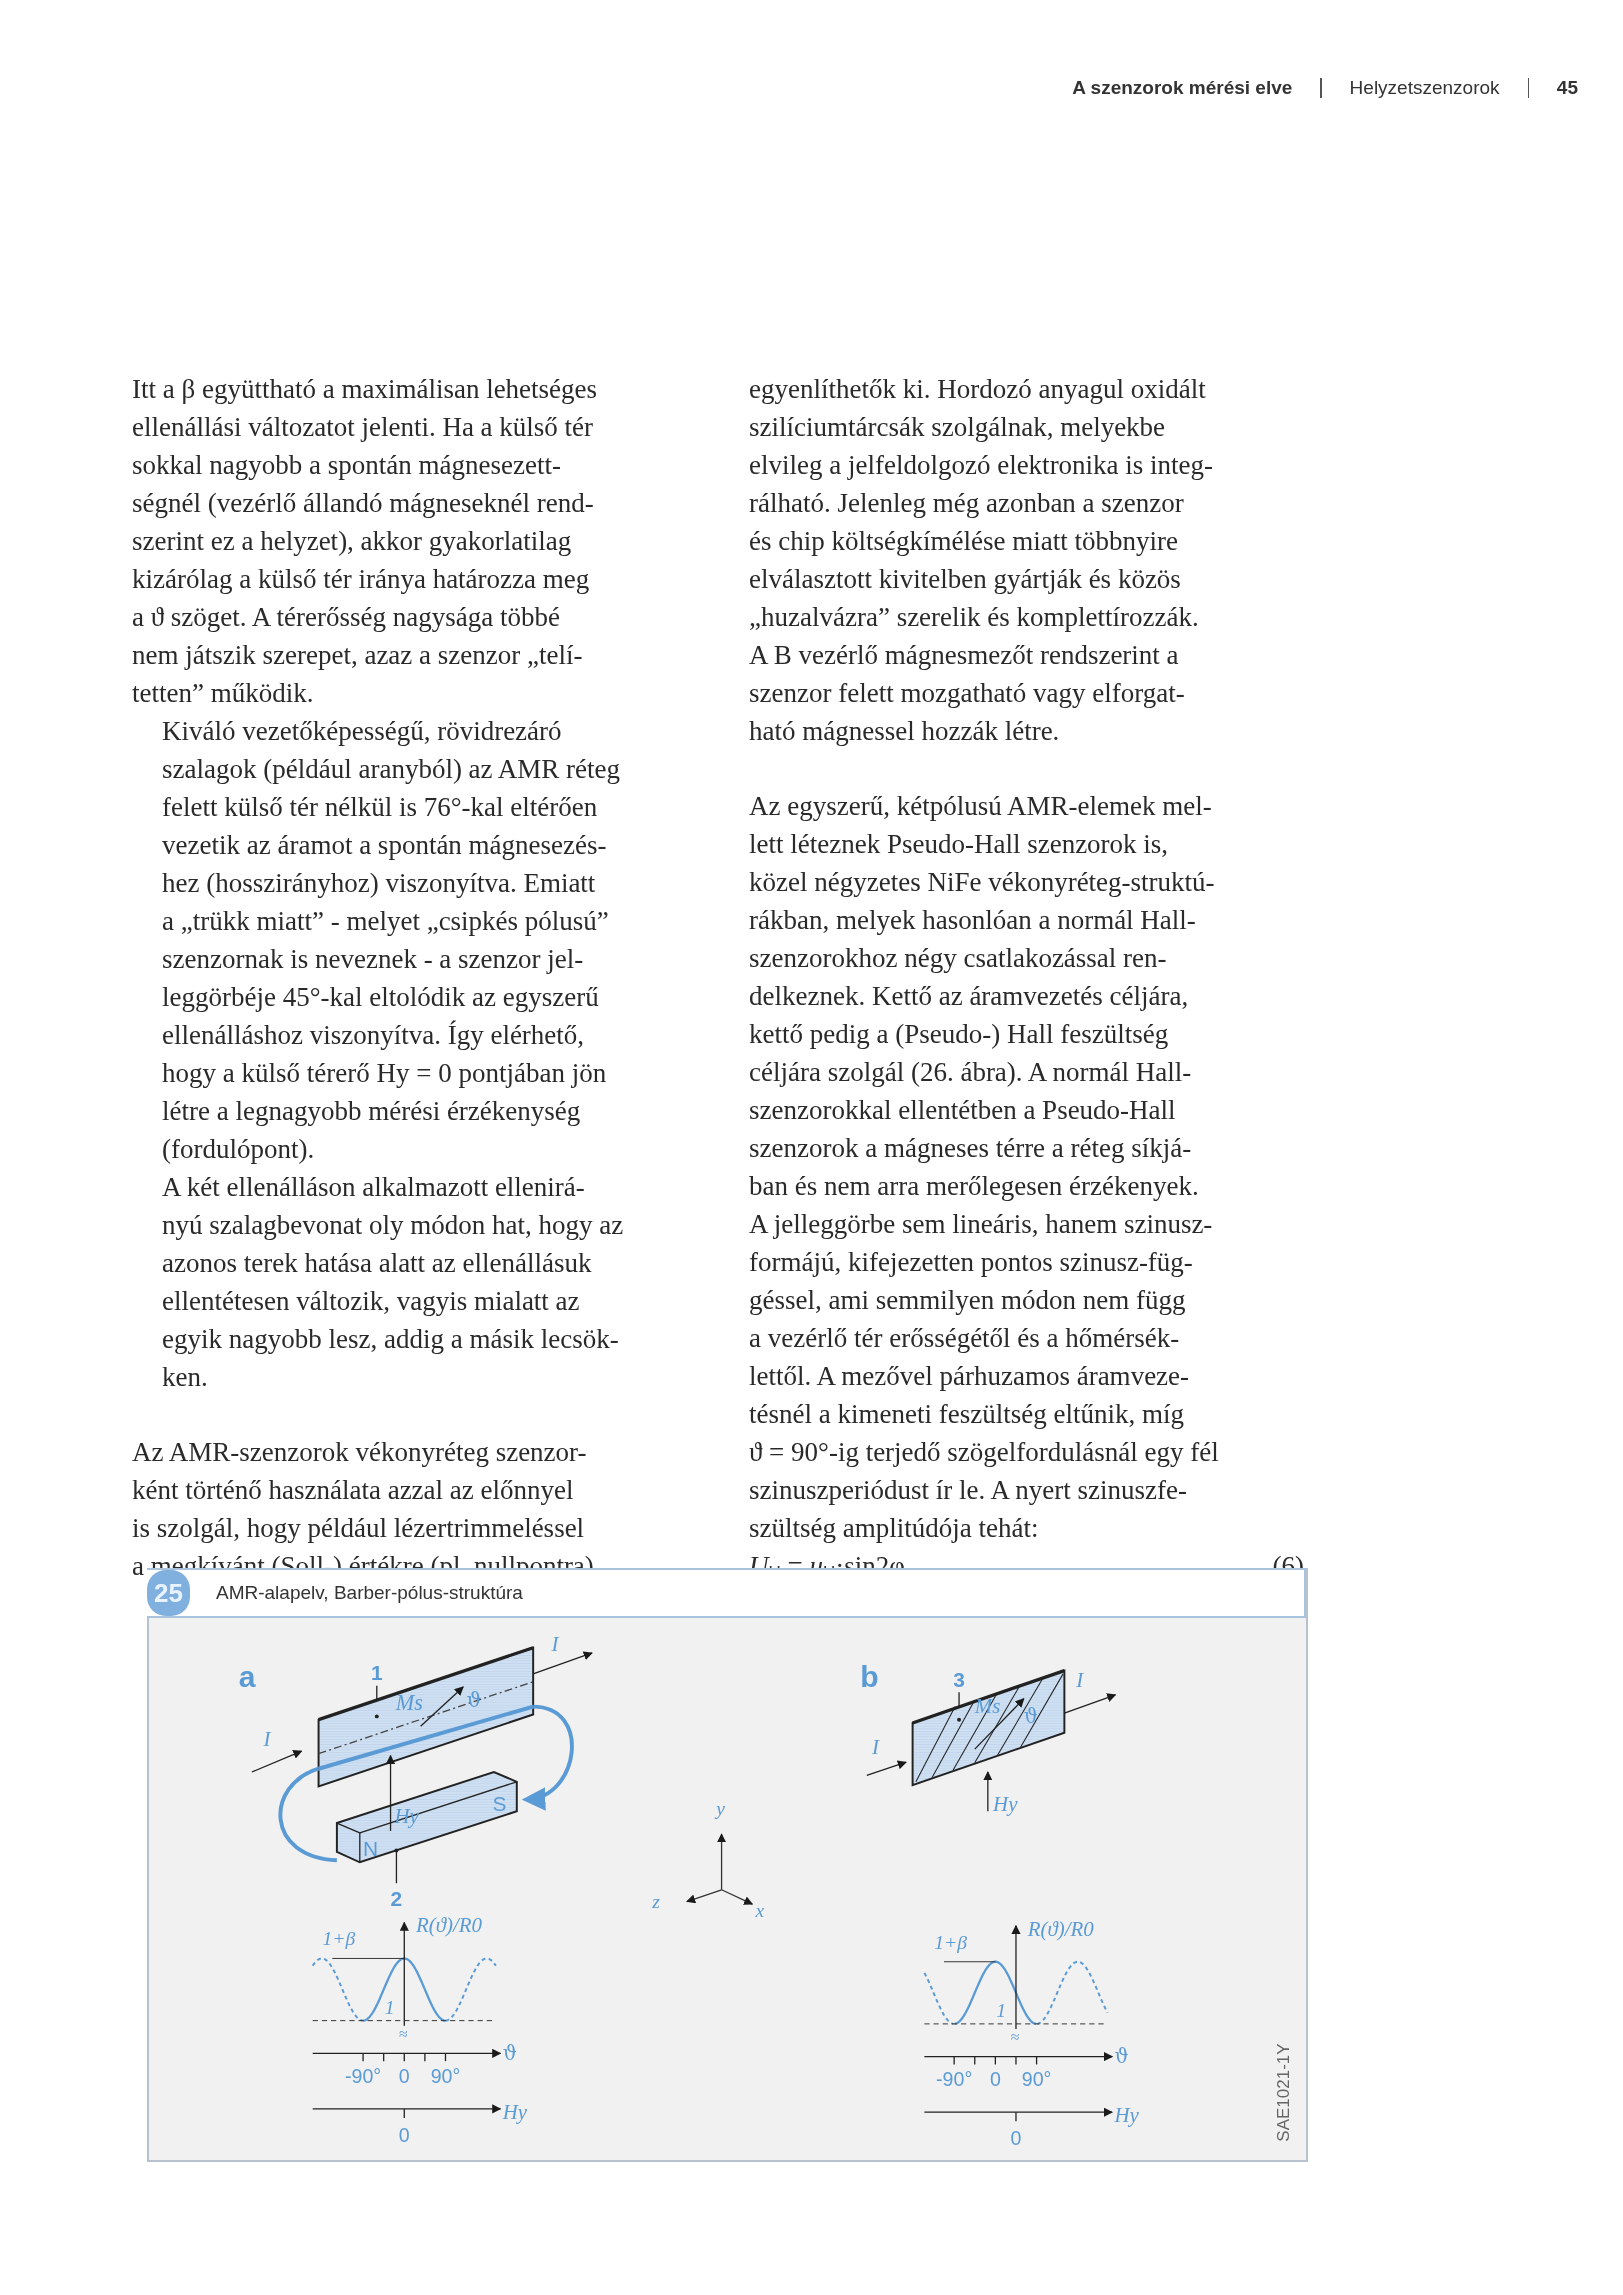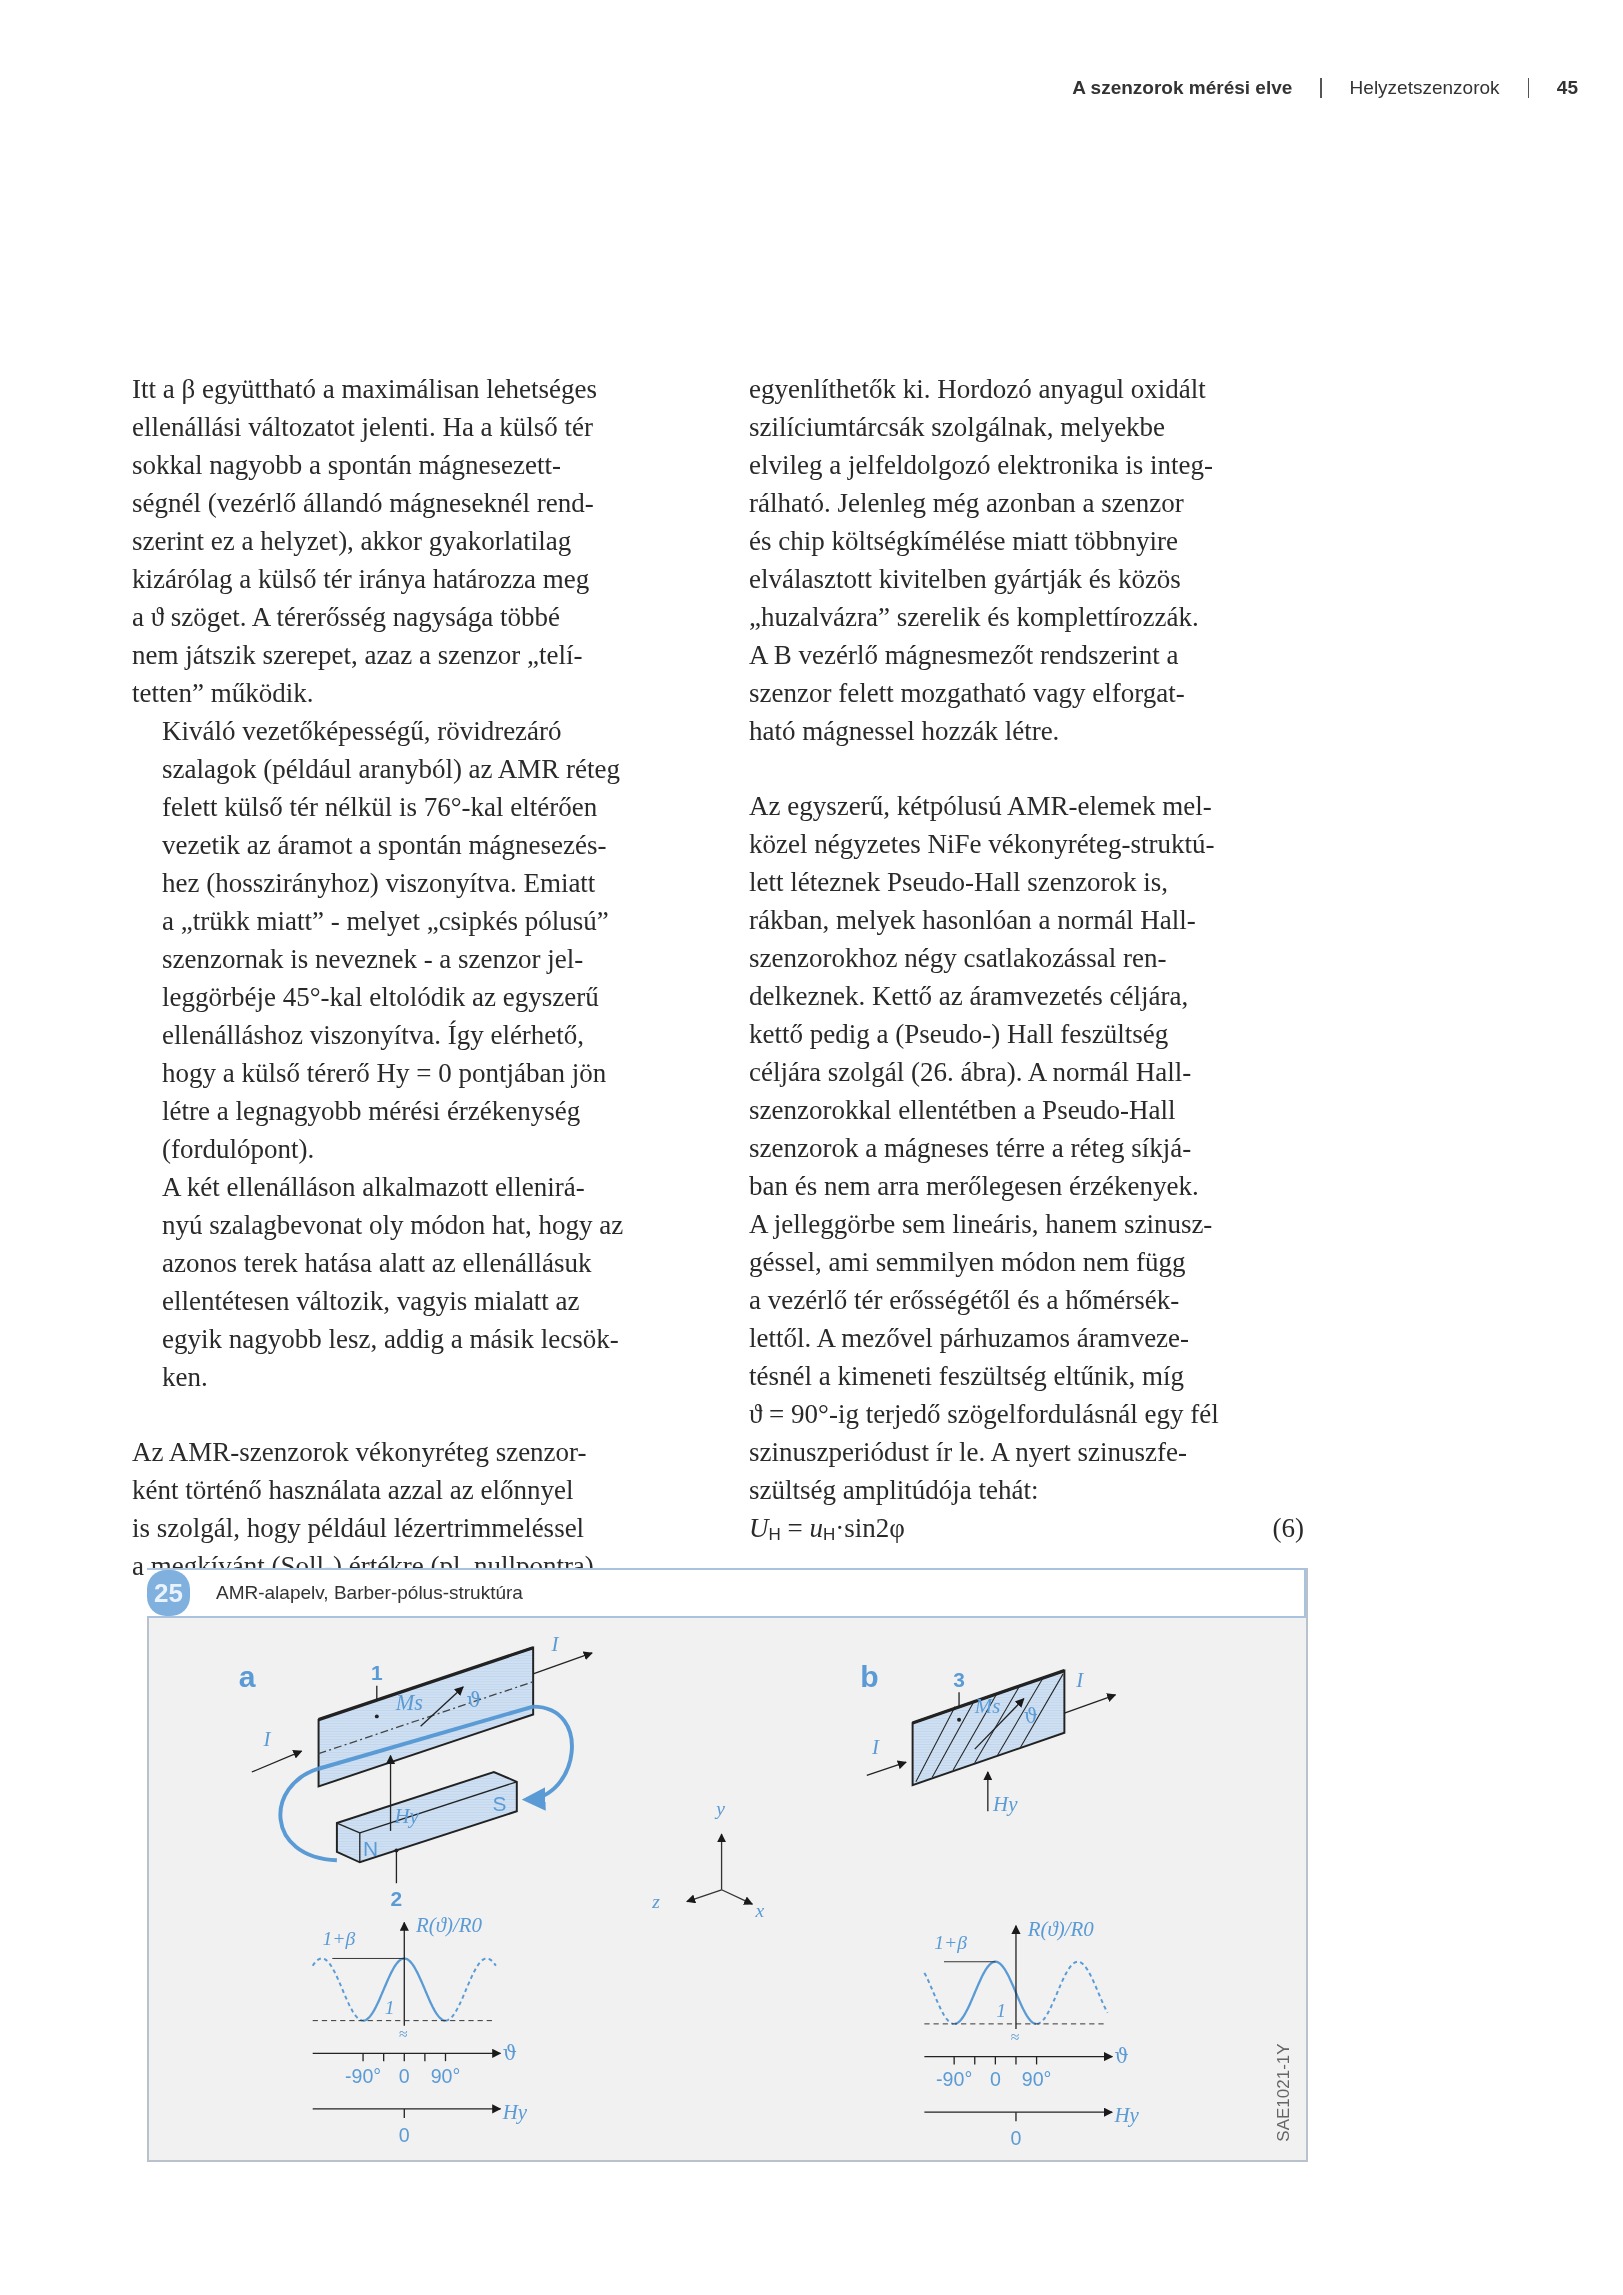--- a/index.html
+++ b/index.html
@@ -112,31 +112,32 @@
       <span class="line">rálható. Jelenleg még azonban a szenzor</span>
       <span class="line">és chip költségkímélése miatt többnyire</span>
       <span class="line">elválasztott kivitelben gyártják és közös</span>
       <span class="line">„huzalvázra” szerelik és komplettírozzák.</span>
       <span class="line">A B vezérlő mágnesmezőt rendszerint a</span>
       <span class="line">szenzor felett mozgatható vagy elforgat-</span>
       <span class="line">ható mágnessel hozzák létre.</span>
     </p>
   <p class="gap">
       <span class="line">Az egyszerű, kétpólusú AMR-elemek mel-</span>
+      <span class="line">lett léteznek Pseudo-Hall szenzorok is,</span>
       <span class="line">közel négyzetes NiFe vékonyréteg-struktú-</span>
-      <span class="line">lett léteznek Pseudo-Hall szenzorok is,</span>
       <span class="line">rákban, melyek hasonlóan a normál Hall-</span>
       <span class="line">szenzorokhoz négy csatlakozással ren-</span>
       <span class="line">delkeznek. Kettő az áramvezetés céljára,</span>
       <span class="line">kettő pedig a (Pseudo-) Hall feszültség</span>
       <span class="line">céljára szolgál (26. ábra). A normál Hall-</span>
       <span class="line">szenzorokkal ellentétben a Pseudo-Hall</span>
       <span class="line">szenzorok a mágneses térre a réteg síkjá-</span>
       <span class="line">ban és nem arra merőlegesen érzékenyek.</span>
       <span class="line">A jelleggörbe sem lineáris, hanem szinusz-</span>
+      <span class="line">formájú, kifejezetten pontos szinusz-füg-</span>
       <span class="line">géssel, ami semmilyen módon nem függ</span>
       <span class="line">a vezérlő tér erősségétől és a hőmérsék-</span>
       <span class="line">lettől. A mezővel párhuzamos áramveze-</span>
       <span class="line">tésnél a kimeneti feszültség eltűnik, míg</span>
       <span class="line">ϑ = 90°-ig terjedő szögelfordulásnál egy fél</span>
       <span class="line">szinuszperiódust ír le. A nyert szinuszfe-</span>
       <span class="line">szültség amplitúdója tehát:</span>
     </p>
   <div class="equation">
     <span><i>U</i><span class="sub">H</span><span> = </span><i>u</i><span class="sub">H</span><span>·sin2φ</span></span>

